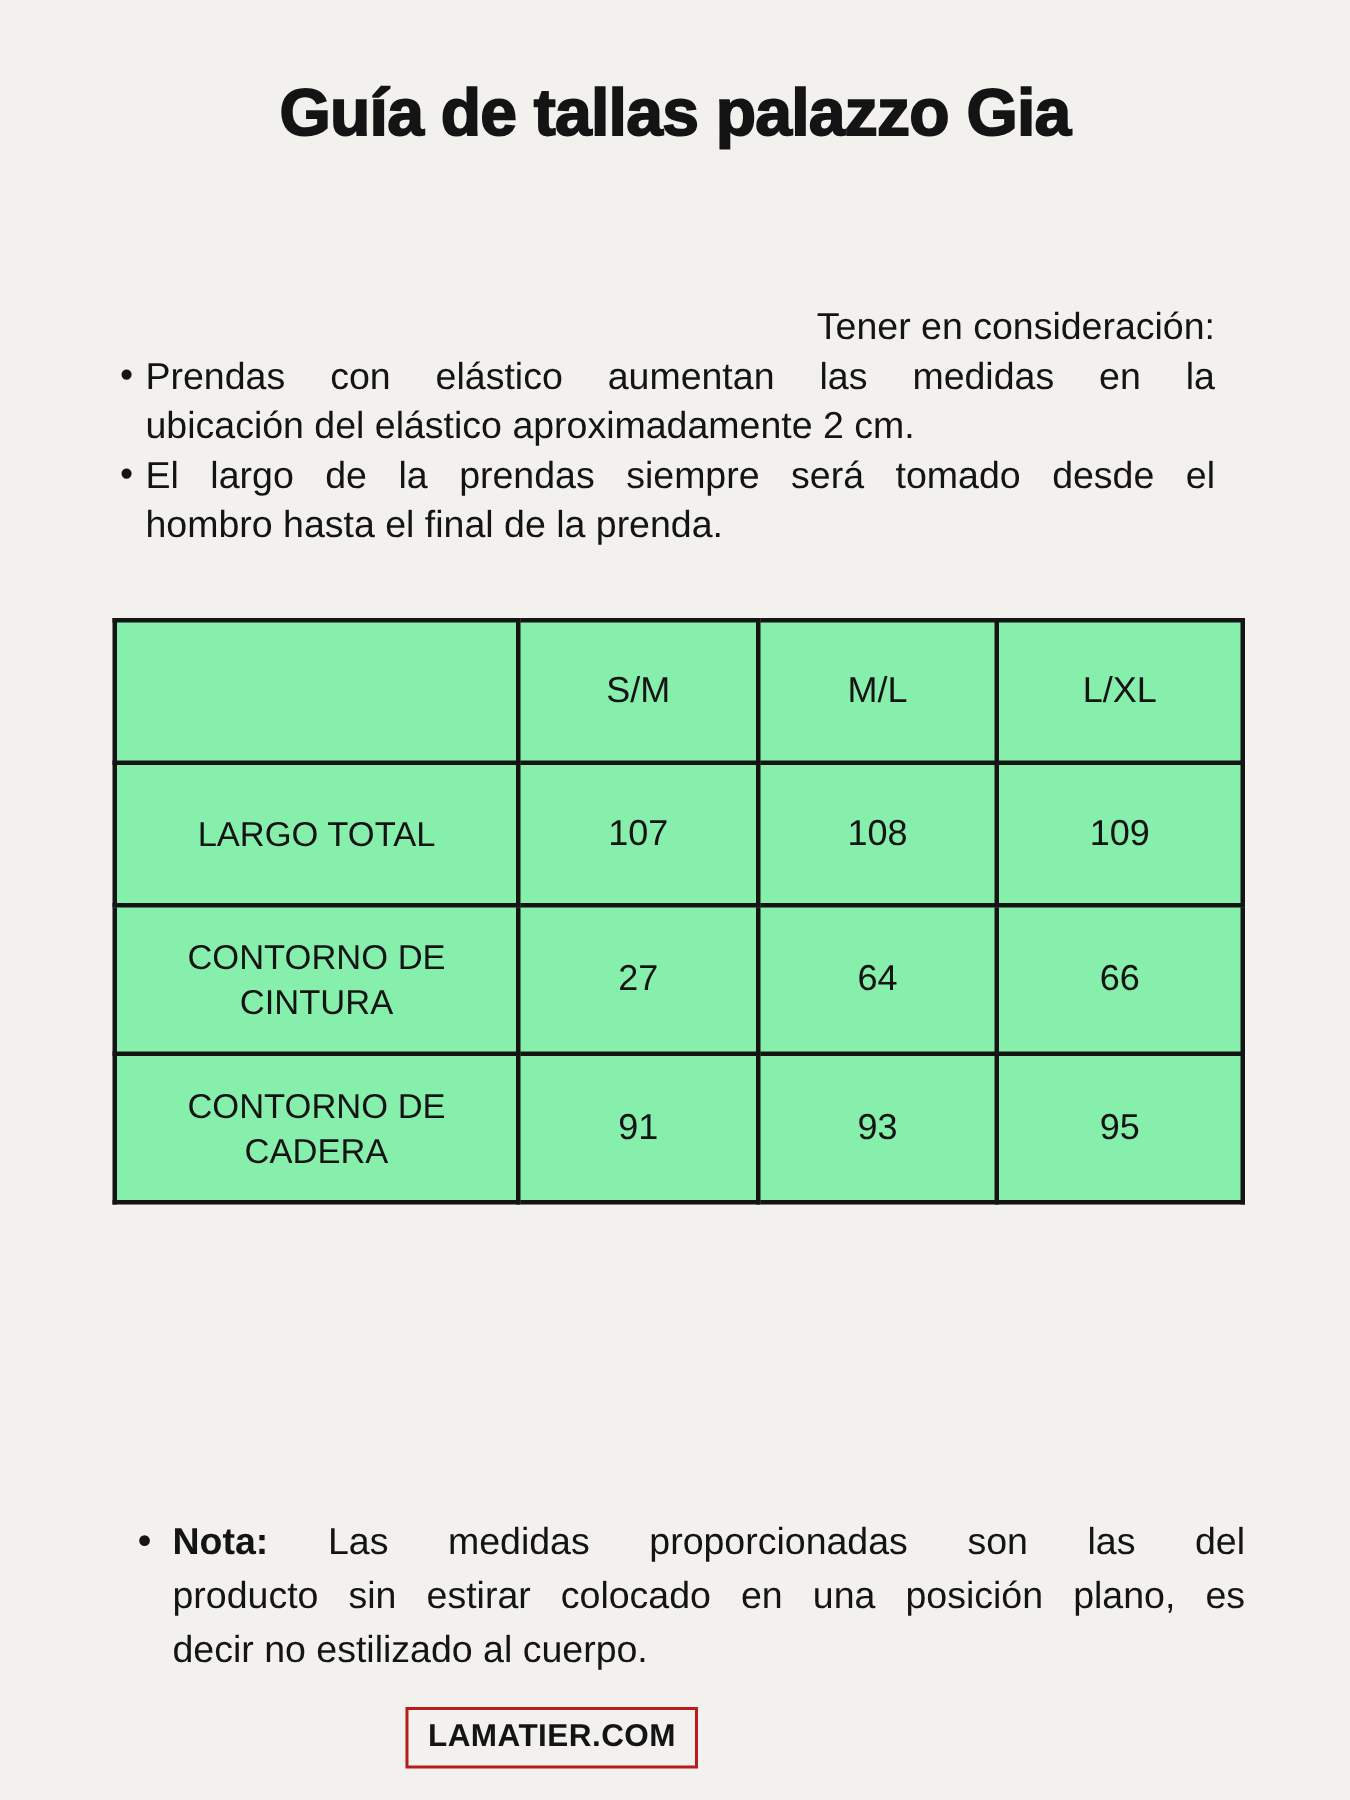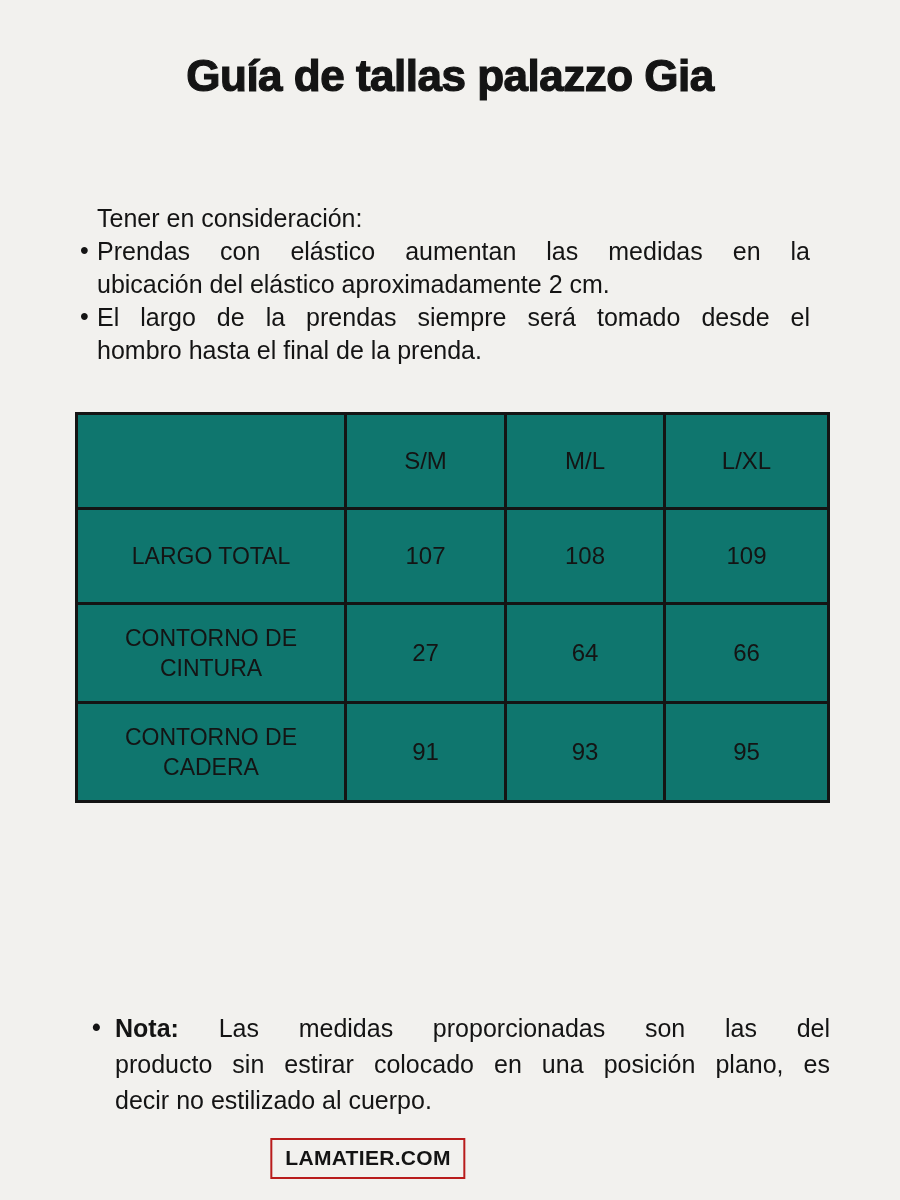--- a/index.html
+++ b/index.html
@@ -31,20 +31,21 @@
   .considerations {
     position: absolute;
     top: 202px; left: 80px;
     width: 730px;
     font-size: 25px;
     line-height: 33px;
   }
   .considerations .heading {
     padding-left: 17px;
     font-weight: 400;
+    text-align: right;
   }
   .bullet-item { position: relative; padding-left: 17px; }
   .bullet-item .bullet-icon {
     position: absolute; left: 0; top: -1px;
     font-size: 25px;
   }
   .jline { text-align: justify; text-align-last: justify; }
 
   
   .size-table {
@@ -53,21 +54,21 @@
     border-collapse: collapse;
     table-layout: fixed;
     width: 752px;
   }
   .size-table td, .size-table th {
     border: 3px solid #141414;
     text-align: center;
     vertical-align: middle;
     font-weight: 400;
     font-size: 24px;
-    background: #0f766e;
+    background: #86efac;
   }
   .size-table .hrow { height: 95px; }
   .size-table .r0 { height: 95px; }
   .size-table .r1 { height: 89px; }
   .size-table .r2 { height: 88px; }
   .size-table .label-cell {
     font-size: 23px;
     line-height: 30px;
     padding: 18px 32px;
   }

